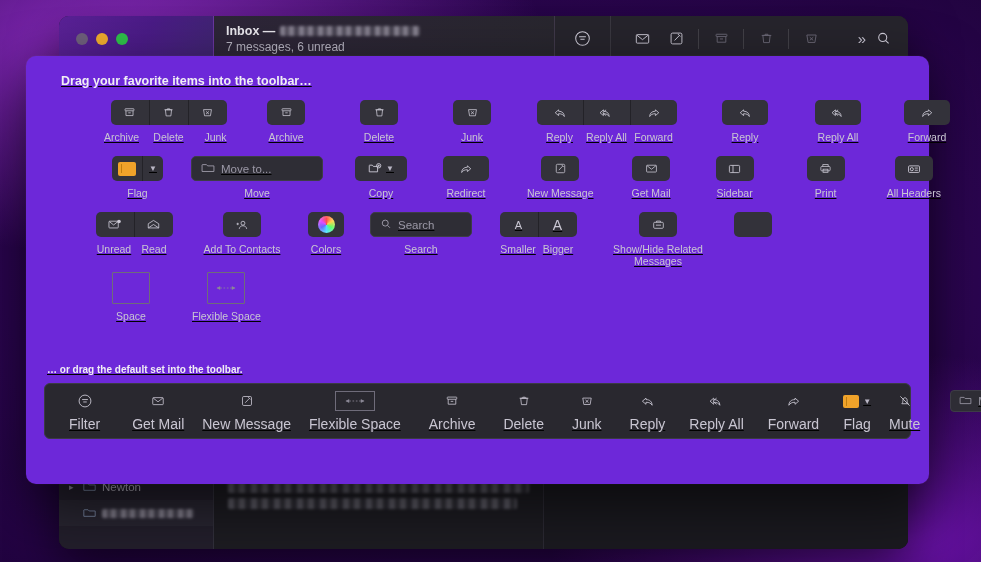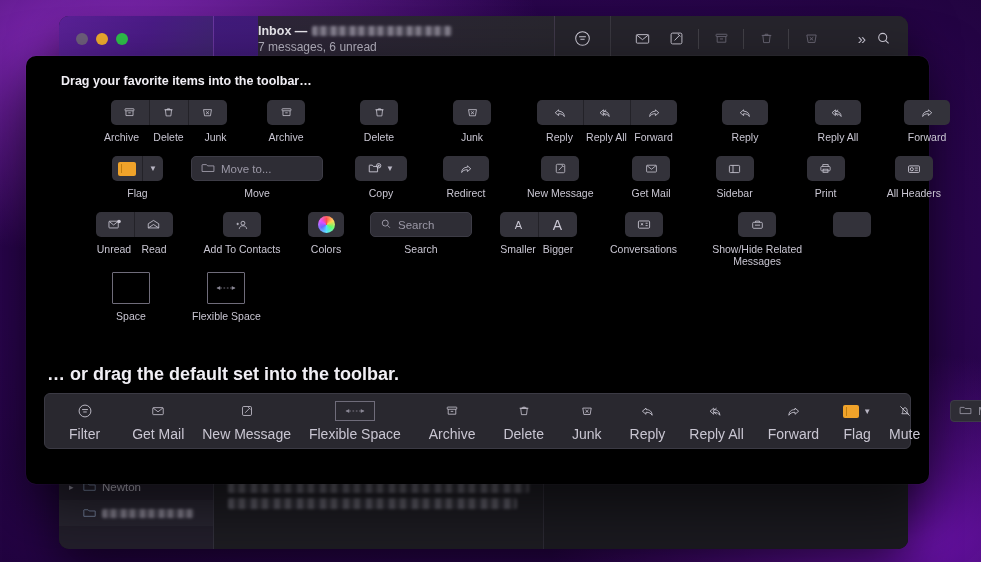--- a/index.html
+++ b/index.html
@@ -44,23 +44,23 @@
     background: linear-gradient(115deg,#5a2196 0%, #4a1b86 55%, #3f2570 100%);
   }
   .traffic { width: 12px; height: 12px; border-radius: 50%; }
   .traffic.red { background: #6e5f7c; }
   .traffic.yellow { background: #f0ad2e; }
   .traffic.green { background: #2fc04a; }
 
   .tb-title-zone {
     flex: 1;
     display: flex; flex-direction: column; justify-content: center;
+    padding-left: 12px;
     border-right: 1px solid rgba(255,255,255,.09);
     background: linear-gradient(100deg,#2d2538 0%, #28262e 100%);
-    margin-left: 44px;
   }
   .tb-title-line { display: flex; align-items: center; gap: 5px; }
   .tb-title { font-size: 12.5px; font-weight: bold; color: #e8e6ec; }
   .blur-bar {
     height: 10px; border-radius: 2px;
     background: repeating-linear-gradient(90deg,
       rgba(190,185,200,.62) 0 5px, rgba(130,126,140,.45) 5px 9px,
       rgba(205,200,215,.55) 9px 14px, rgba(115,112,126,.40) 14px 19px);
     filter: blur(1.6px);
   }
@@ -113,24 +113,25 @@
       rgba(165,162,176,.46) 11px 17px, rgba(80,78,90,.34) 17px 23px);
     filter: blur(1.5px); }
   #mail-reading { flex: 1; background: #1b1a20; }
 
   
   #customize-sheet {
     position: absolute;
     left: 26px; top: 56px;
     width: 903px; height: 428px;
     border-radius: 10px;
-    background: #000000;
+    background: #6d28d9;
     box-shadow: 0 22px 60px rgba(0,0,0,.62), 0 0 0 .5px rgba(255,255,255,.06);
     display: flex; flex-direction: column;
     padding: 0 18px;
+    text-decoration: underline;
   }
   .sheet-heading {
     font-size: 12.5px; color: #f0eef4; font-weight: bold;
     padding: 18px 0 6px 17px;
   }
   #palette {
     flex: none;
     padding: 6px 4px 0 4px;
   }
   .pal-row {
@@ -189,21 +190,21 @@
     width: 17px; height: 17px; border-radius: 50%;
     background: conic-gradient(#ff4d4d,#ffd24d,#5cff6a,#4de1ff,#6a6aff,#e14dff,#ff4d4d);
     box-shadow: inset 0 0 0 2px rgba(255,255,255,.10);
   }
   .caret { font-size: 8px; color: #b9b6c4; }
   .letterA { font-size: 11px; color: #cbc8d4; }
   .letterA.big { font-size: 14px; }
 
   
   .sheet-heading2 {
-    font-size: 18px; color: #f0eef4; font-weight: bold;
+    font-size: 10px; color: #f0eef4; font-weight: bold;
     padding: 6px 0 8px 3px;
   }
   #default-strip {
     height: 56px;
     border-radius: 6px;
     background: #29282f;
     border: .5px solid #3b3a44;
     display: flex; align-items: center;
     padding: 0 10px;
     margin-bottom: 14px;
@@ -689,33 +690,20 @@
           <span class="chip joined-r">
               <span class="letterA big">A</span>
             </span>
         </div>
         <div style="display:flex">
           <span class="item-label" style="width:40px">Smaller</span>
           <span class="item-label" style="width:40px">Bigger</span>
         </div>
       </div>
 
-      <div class="item" style="margin-left:32px">
-        <div class="item-ctl">
-            <span class="chip">
-          <svg width="16" height="13" viewBox="0 0 20 16" fill="none" stroke="currentColor" stroke-width="1.1">
-                <rect x="3" y="3.6" width="14" height="9" rx="1.2"></rect>
-                <path d="M6 6.4 l3 2.6 M9 6.4 l-3 2.6"></path>
-                <line x1="12" y1="6.4" x2="14.6" y2="6.4"></line>
-                <line x1="12" y1="9.4" x2="14.6" y2="9.4"></line>
-              </svg>
-        </span>
-          </div>
-        <span class="item-label">Conversations</span>
-      </div>
 
       <div class="item" style="margin-left:28px">
         <div class="item-ctl">
             <span class="chip">
           <svg width="15" height="14" viewBox="0 0 20 18" fill="none" stroke="currentColor" stroke-width="1.1">
                 <rect x="3.6" y="5.4" width="12.8" height="8" rx="1.3"></rect>
                 <path d="M7.4 5.4 V3.8 h5.2 v1.6"></path>
                 <line x1="6.6" y1="9.2" x2="13.4" y2="9.2"></line>
               </svg>
         </span>

